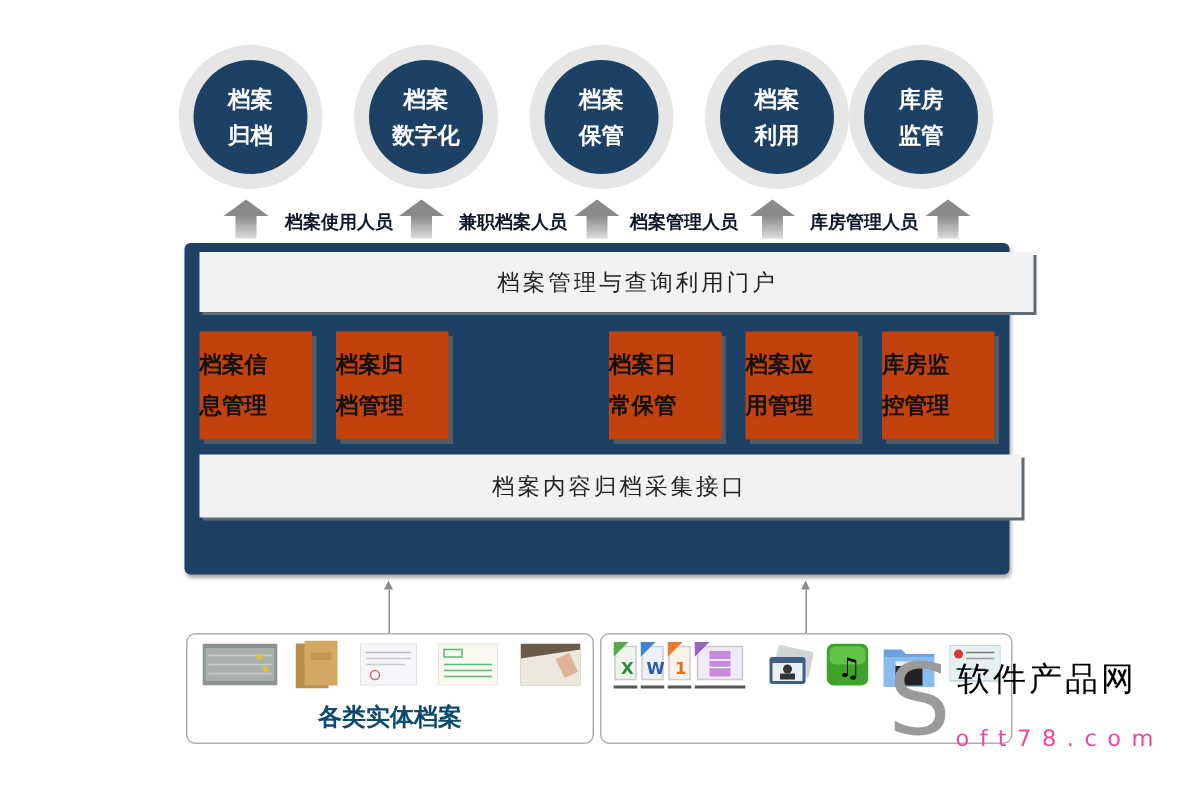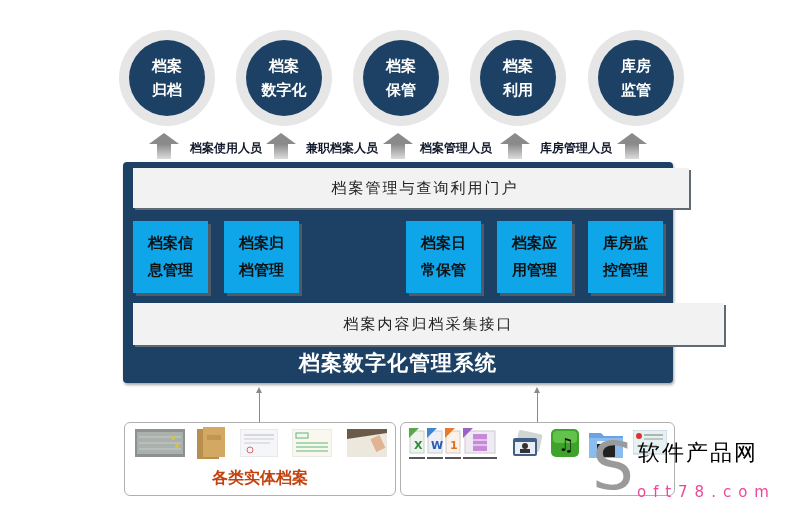--- a/index.html
+++ b/index.html
@@ -35,42 +35,42 @@
   .system {
     position: absolute; left: 123px; top: 162px; width: 550px; height: 221px;
     background: #1c4165; border-radius: 4px; box-shadow: 1px 2px 3px rgba(0,0,0,0.35);
   }
   .bar {
     position: absolute; background: #f2f2f2; color: #222; font-size: 15px; letter-spacing: 2px;
     display: flex; align-items: center; justify-content: center;
     box-shadow: 2px 2px 0 #5f6a75;
   }
   .module {
-    position: absolute; top: 59px; width: 75px; height: 72px; background: #0ea5e9;
+    position: absolute; top: 59px; width: 75px; height: 72px; background: #c2410c;
     color: #111; font-weight: bold; font-size: 15px; line-height: 27px;
-    display: flex; flex-direction: column; align-items: center; justify-content: center;
+    display: flex; flex-direction: column; align-items: flex-start; justify-content: center;
     box-shadow: 3px 3px 0 #4f5b66;
   }
   .system-title {
     position: absolute; left: 0; right: 0; top: 187px; text-align: center;
     color: #fff; font-weight: bold; font-size: 21px; letter-spacing: 1px;
   }
 
   
   .thin-line { position: absolute; width: 1px; background: #8a8a8a; }
   .thin-head {
     position: absolute; width: 0; height: 0;
     border-left: 3px solid transparent; border-right: 3px solid transparent; border-bottom: 6px solid #8a8a8a;
   }
 
   
   .panel {
     position: absolute; top: 422px; height: 72px; border: 1px solid #b0b0b0; border-radius: 6px; background: #fff;
   }
-  .panel-label { position: absolute; left: 0; right: 0; bottom: 6px; text-align: center; font-weight: bold; font-size: 16px; color: #c2410c; }
+  .panel-label { position: absolute; left: 0; right: 0; bottom: 6px; text-align: center; font-weight: bold; font-size: 16px; color: #0c4a6e; }
   .thumb { position: absolute; top: 6px; height: 28px; }
 
   
   .wm-s { position: absolute; left: 592px; top: 434px; font-size: 66px; color: #9a9a9a; font-family: "DejaVu Sans", sans-serif; line-height: 66px; }
   .wm-cn { position: absolute; left: 638px; top: 438px; font-size: 22px; color: #000000; letter-spacing: 2px; }
   .wm-en { position: absolute; left: 637px; top: 483px; font-size: 15px; color: #ec4899; letter-spacing: 7px; }
 </style>
 </head>
 <body>
 
@@ -92,21 +92,21 @@
         <span>档案</span>
         <span>保管</span>
       </div>
   </div>
   <div class="circle-outer" style="left:470px">
     <div class="circle-inner">
         <span>档案</span>
         <span>利用</span>
       </div>
   </div>
-  <div class="circle-outer" style="left:588px">
+  <div class="circle-outer" style="left:566px">
     <div class="circle-inner">
         <span>库房</span>
         <span>监管</span>
       </div>
   </div>
 </div>
 
 <div class="up-arrow" style="left:149px">
     <div class="head"></div>
     <div class="shaft"></div>
@@ -149,22 +149,21 @@
     </div>
   <div class="module" style="left:374px">
       <span>档案应</span>
       <span>用管理</span>
     </div>
   <div class="module" style="left:465px">
       <span>库房监</span>
       <span>控管理</span>
     </div>
 
-  <div class="bar" style="left:10px; top:141px; width:591px; height:42px;">档案内容归档采集接口</div>
-  <div class="system-title">档案数字化管理系统</div>
+  <div class="bar" style="left:10px; top:141px; width:536px; height:42px;padding-left:12px;">档案内容归档采集接口</div>
 </div>
 
 <div class="thin-line" style="left:259px; top:393px; height:29px;"></div>
 <div class="thin-head" style="left:256px; top:387px;"></div>
 <div class="thin-line" style="left:537px; top:393px; height:29px;"></div>
 <div class="thin-head" style="left:534px; top:387px;"></div>
 
 <div class="panel" style="left:124px; width:270px;">
   <svg class="thumb" style="left:10px; width:50px;" viewBox="0 0 50 28">
     <rect width="50" height="28" fill="#8b9290"></rect>

